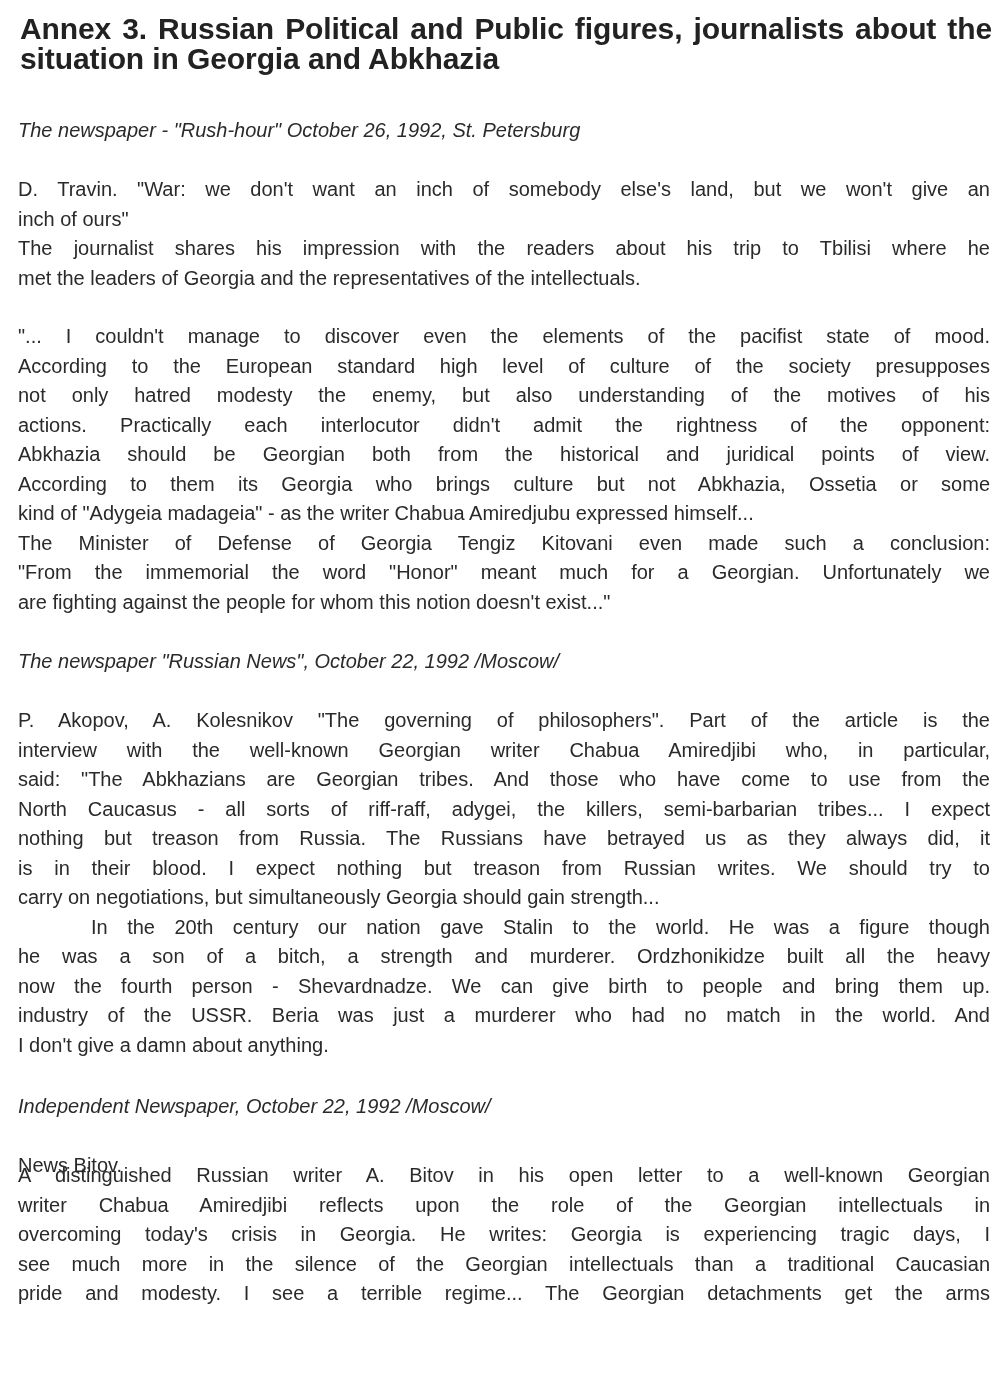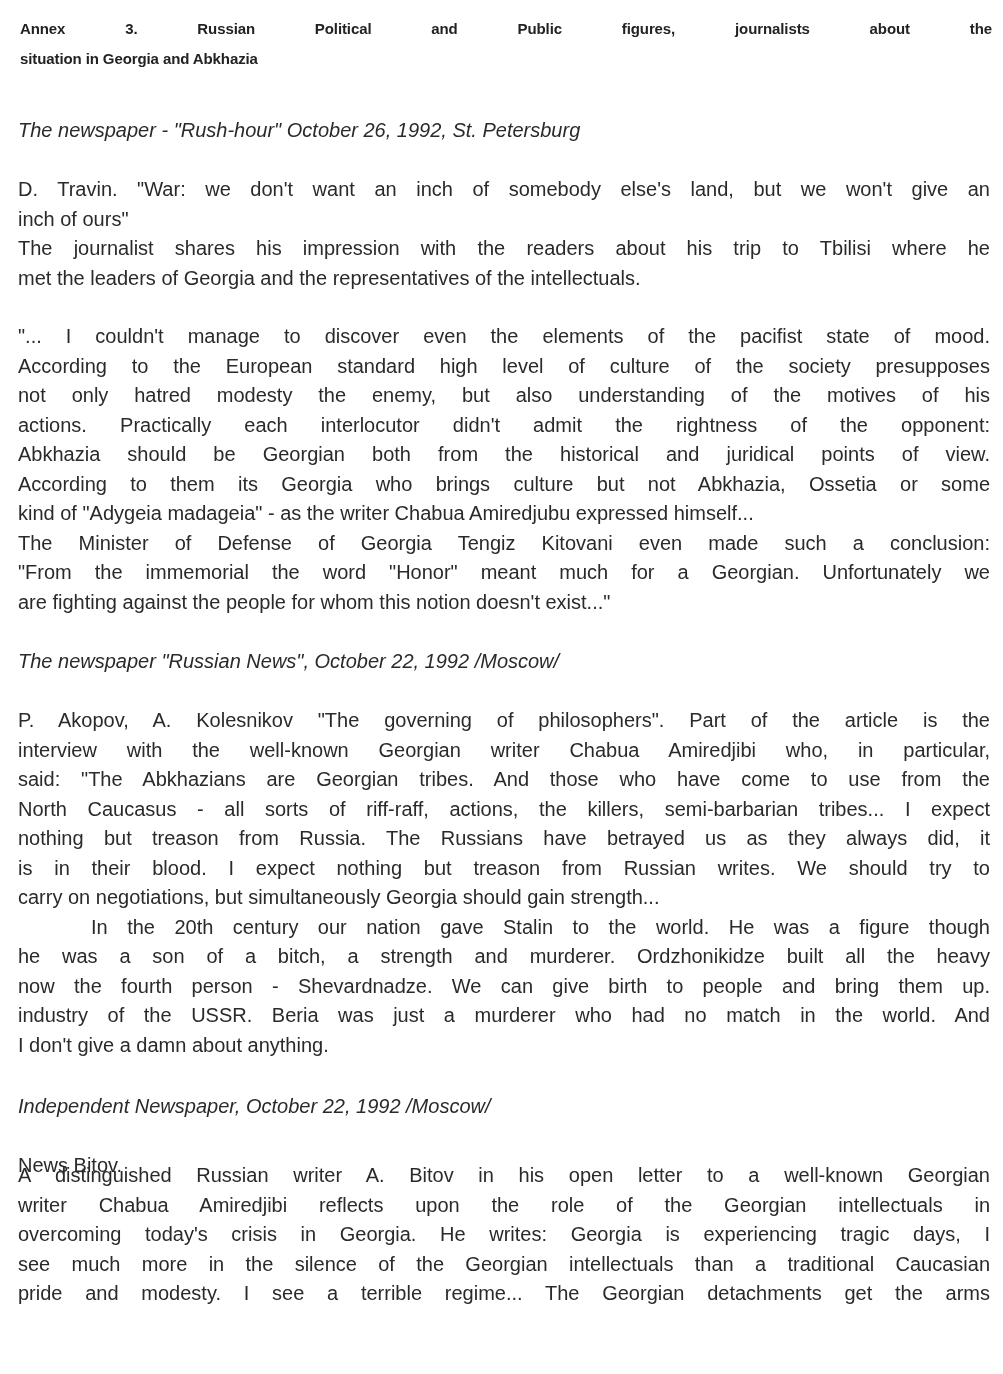--- a/index.html
+++ b/index.html
@@ -21,21 +21,21 @@
       top: 0;
       width: 1003px;
       height: 1374px;
     }
     .title {
       position: absolute;
       left: 20px;
       top: 14px;
       width: 972px;
       font-weight: bold;
-      font-size: 15px;
+      font-size: 30px;
       line-height: 29px;
       letter-spacing: -0.1px;
       text-align: justify;
       text-align-last: left;
       color: #222;
     }
     .source {
       position: absolute;
       left: 18px;
       font-style: italic;
@@ -102,21 +102,21 @@
     <span class="line j">"From the immemorial the word "Honor" meant much for a Georgian.  Unfortunately we</span>
     <span class="line l">are fighting against the people for whom this notion doesn't exist..."</span>
   </div>
 
   <div class="source" style="top:647px;">The newspaper "Russian News", October 22, 1992 /Moscow/</div>
 
   <div class="para" style="top:706px;">
     <span class="line j">P. Akopov, A. Kolesnikov "The governing of philosophers".  Part of the article is the</span>
     <span class="line j">interview with the well-known Georgian writer Chabua Amiredjibi who, in particular,</span>
     <span class="line j">said:  "The Abkhazians are Georgian tribes.  And those who have come to use from the</span>
-    <span class="line j">North Caucasus - all sorts of riff-raff, actions, the killers, semi-barbarian tribes... I expect</span>
+    <span class="line j">North Caucasus - all sorts of riff-raff, adygei, the killers, semi-barbarian tribes... I expect</span>
     <span class="line j">nothing but treason from Russia.  The Russians have betrayed us as they always did, it</span>
     <span class="line j">is in their blood.  I expect nothing but treason from Russian writes.  We should try to</span>
     <span class="line l">carry on negotiations, but simultaneously Georgia should gain strength...</span>
     <span class="line j indent">In the 20th century our nation gave Stalin to the world.  He was a figure though</span>
     <span class="line j">he was a son of a bitch, a strength and murderer.  Ordzhonikidze built all the heavy</span>
     <span class="line j">now the fourth person - Shevardnadze.  We can give birth to people and bring them up.</span>
     <span class="line j">industry of the USSR.  Beria was just a murderer who had no match in the world.  And</span>
     <span class="line l">I don't give a damn about anything.</span>
   </div>
 

